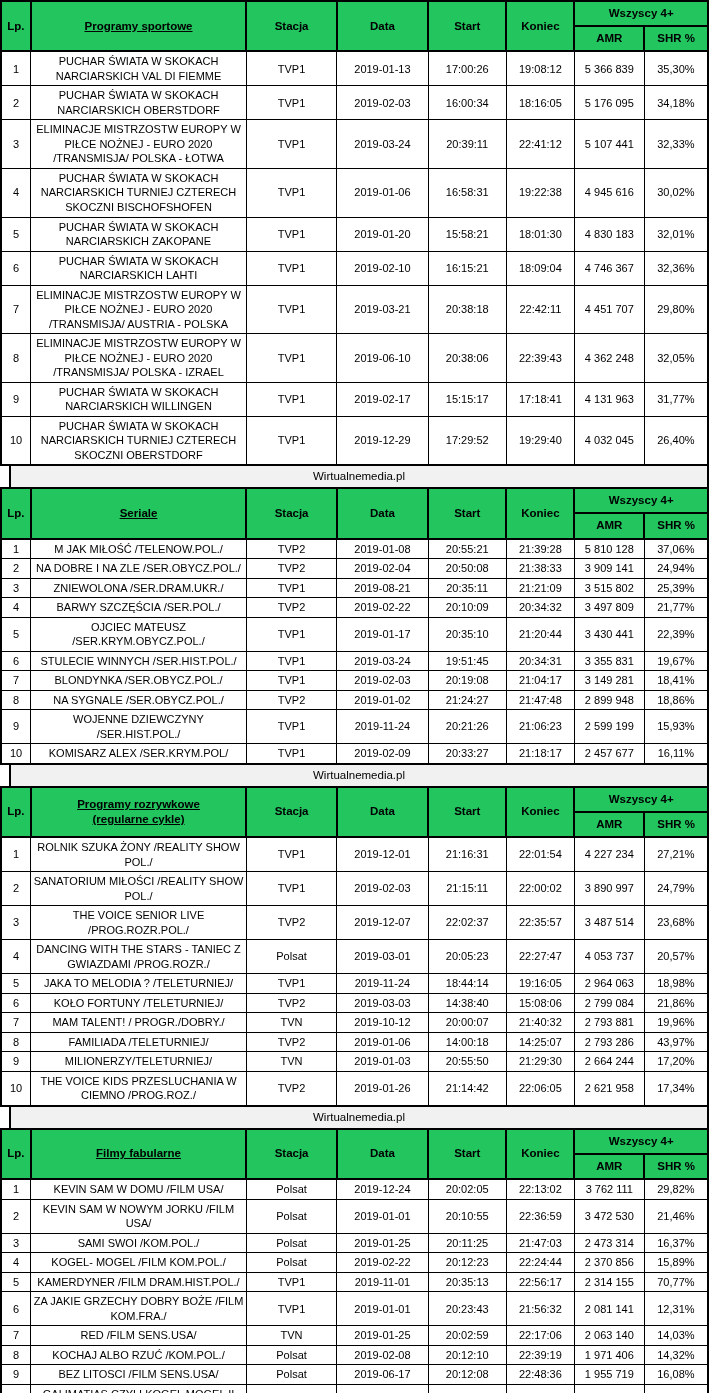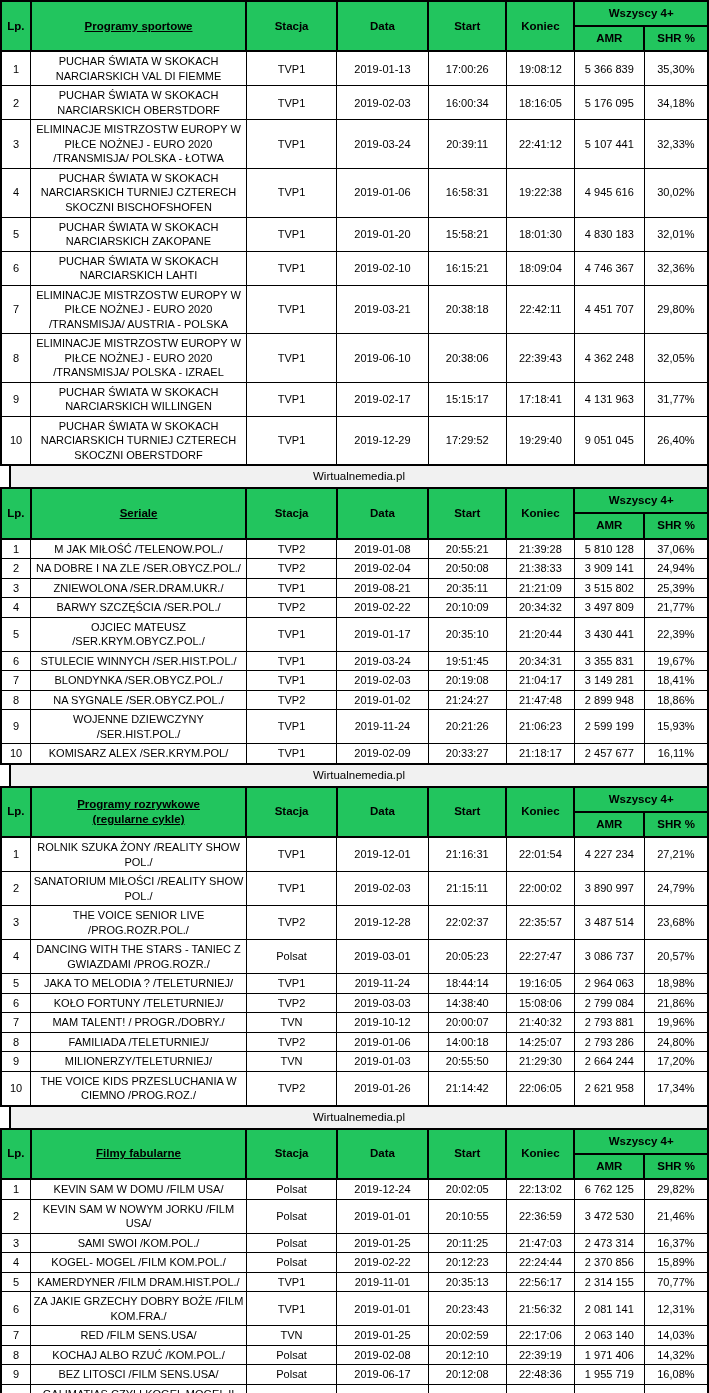--- a/index.html
+++ b/index.html
@@ -184,21 +184,21 @@
     <td>31,77%</td>
   </tr>
 
   <tr>
     <td>10</td>
     <td>PUCHAR ŚWIATA W SKOKACH NARCIARSKICH TURNIEJ CZTERECH SKOCZNI OBERSTDORF</td>
     <td>TVP1</td>
     <td>2019-12-29</td>
     <td>17:29:52</td>
     <td>19:29:40</td>
-    <td>9 051 045</td>
+    <td>4 032 045</td>
     <td>26,40%</td>
   </tr>
 </tbody>
     </table>
     <div class="watermark">Wirtualnemedia.pl</div>
   </section>
 
   <section class="block">
     <table class="ranking">
       <colgroup>
@@ -389,35 +389,35 @@
     <td>21:15:11</td>
     <td>22:00:02</td>
     <td>3 890 997</td>
     <td>24,79%</td>
   </tr>
 
   <tr>
     <td>3</td>
     <td>THE VOICE SENIOR LIVE /PROG.ROZR.POL./</td>
     <td>TVP2</td>
-    <td>2019-12-28</td>
+    <td>2019-12-07</td>
     <td>22:02:37</td>
     <td>22:35:57</td>
     <td>3 487 514</td>
     <td>23,68%</td>
   </tr>
 
   <tr>
     <td>4</td>
     <td>DANCING WITH THE STARS - TANIEC Z GWIAZDAMI /PROG.ROZR./</td>
     <td>Polsat</td>
     <td>2019-03-01</td>
     <td>20:05:23</td>
     <td>22:27:47</td>
-    <td>3 086 737</td>
+    <td>4 053 737</td>
     <td>20,57%</td>
   </tr>
 
   <tr>
     <td>5</td>
     <td>JAKA TO MELODIA ? /TELETURNIEJ/</td>
     <td>TVP1</td>
     <td>2019-11-24</td>
     <td>18:44:14</td>
     <td>19:16:05</td>
@@ -448,21 +448,21 @@
   </tr>
 
   <tr>
     <td>8</td>
     <td>FAMILIADA /TELETURNIEJ/</td>
     <td>TVP2</td>
     <td>2019-01-06</td>
     <td>14:00:18</td>
     <td>14:25:07</td>
     <td>2 793 286</td>
-    <td>24,80%</td>
+    <td>43,97%</td>
   </tr>
 
   <tr>
     <td>9</td>
     <td>MILIONERZY/TELETURNIEJ/</td>
     <td>TVN</td>
     <td>2019-01-03</td>
     <td>20:55:50</td>
     <td>21:29:30</td>
     <td>2 664 244</td>
@@ -512,21 +512,21 @@
         </tr>
       </thead>
       <tbody>
   <tr>
     <td>1</td>
     <td>KEVIN SAM W DOMU /FILM USA/</td>
     <td>Polsat</td>
     <td>2019-12-24</td>
     <td>20:02:05</td>
     <td>22:13:02</td>
-    <td>6 762 125</td>
+    <td>3 762 111</td>
     <td>29,82%</td>
   </tr>
 
   <tr>
     <td>2</td>
     <td>KEVIN SAM W NOWYM JORKU /FILM USA/</td>
     <td>Polsat</td>
     <td>2019-01-01</td>
     <td>20:10:55</td>
     <td>22:36:59</td>

